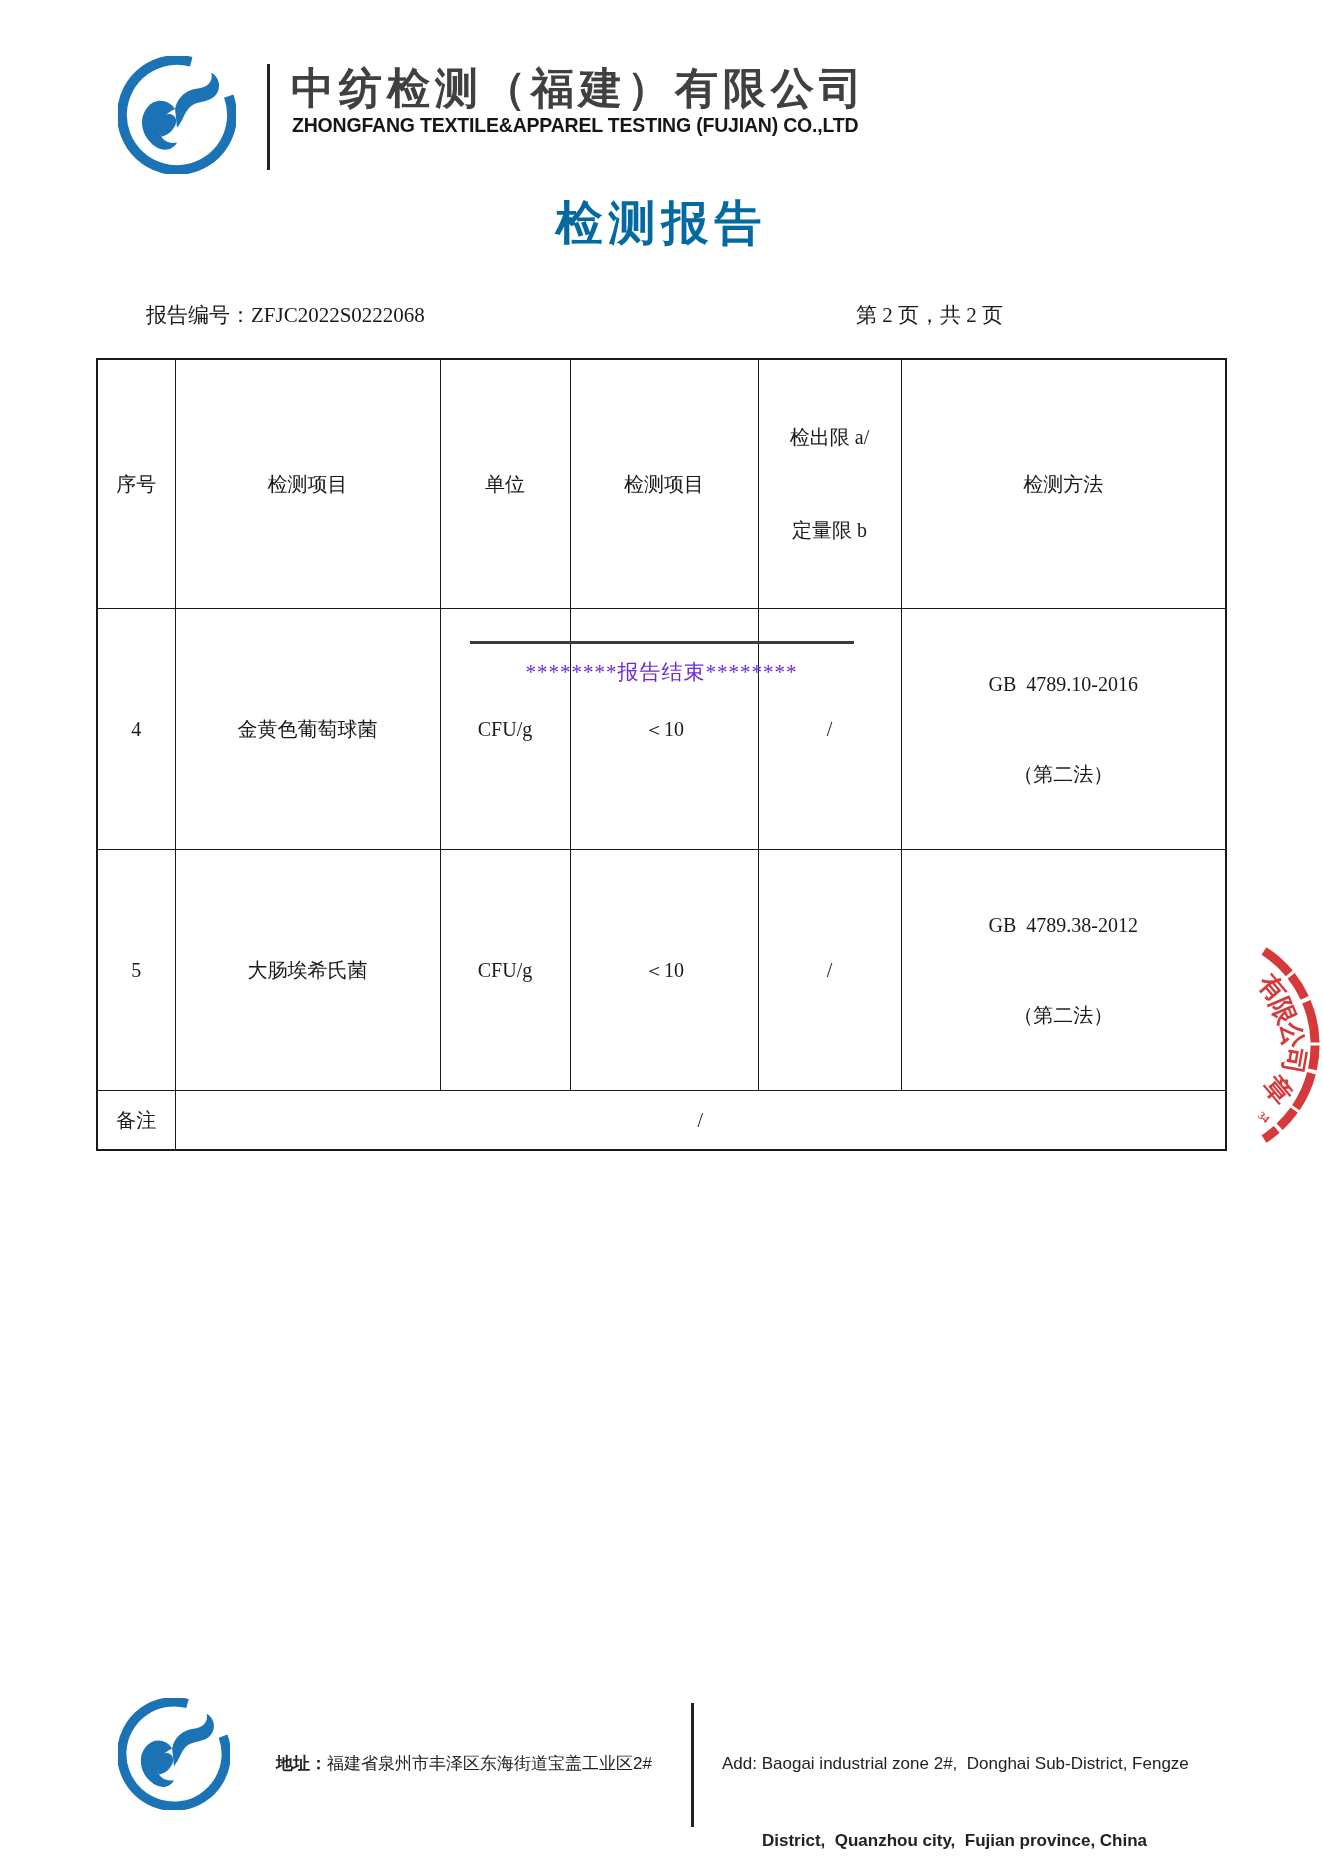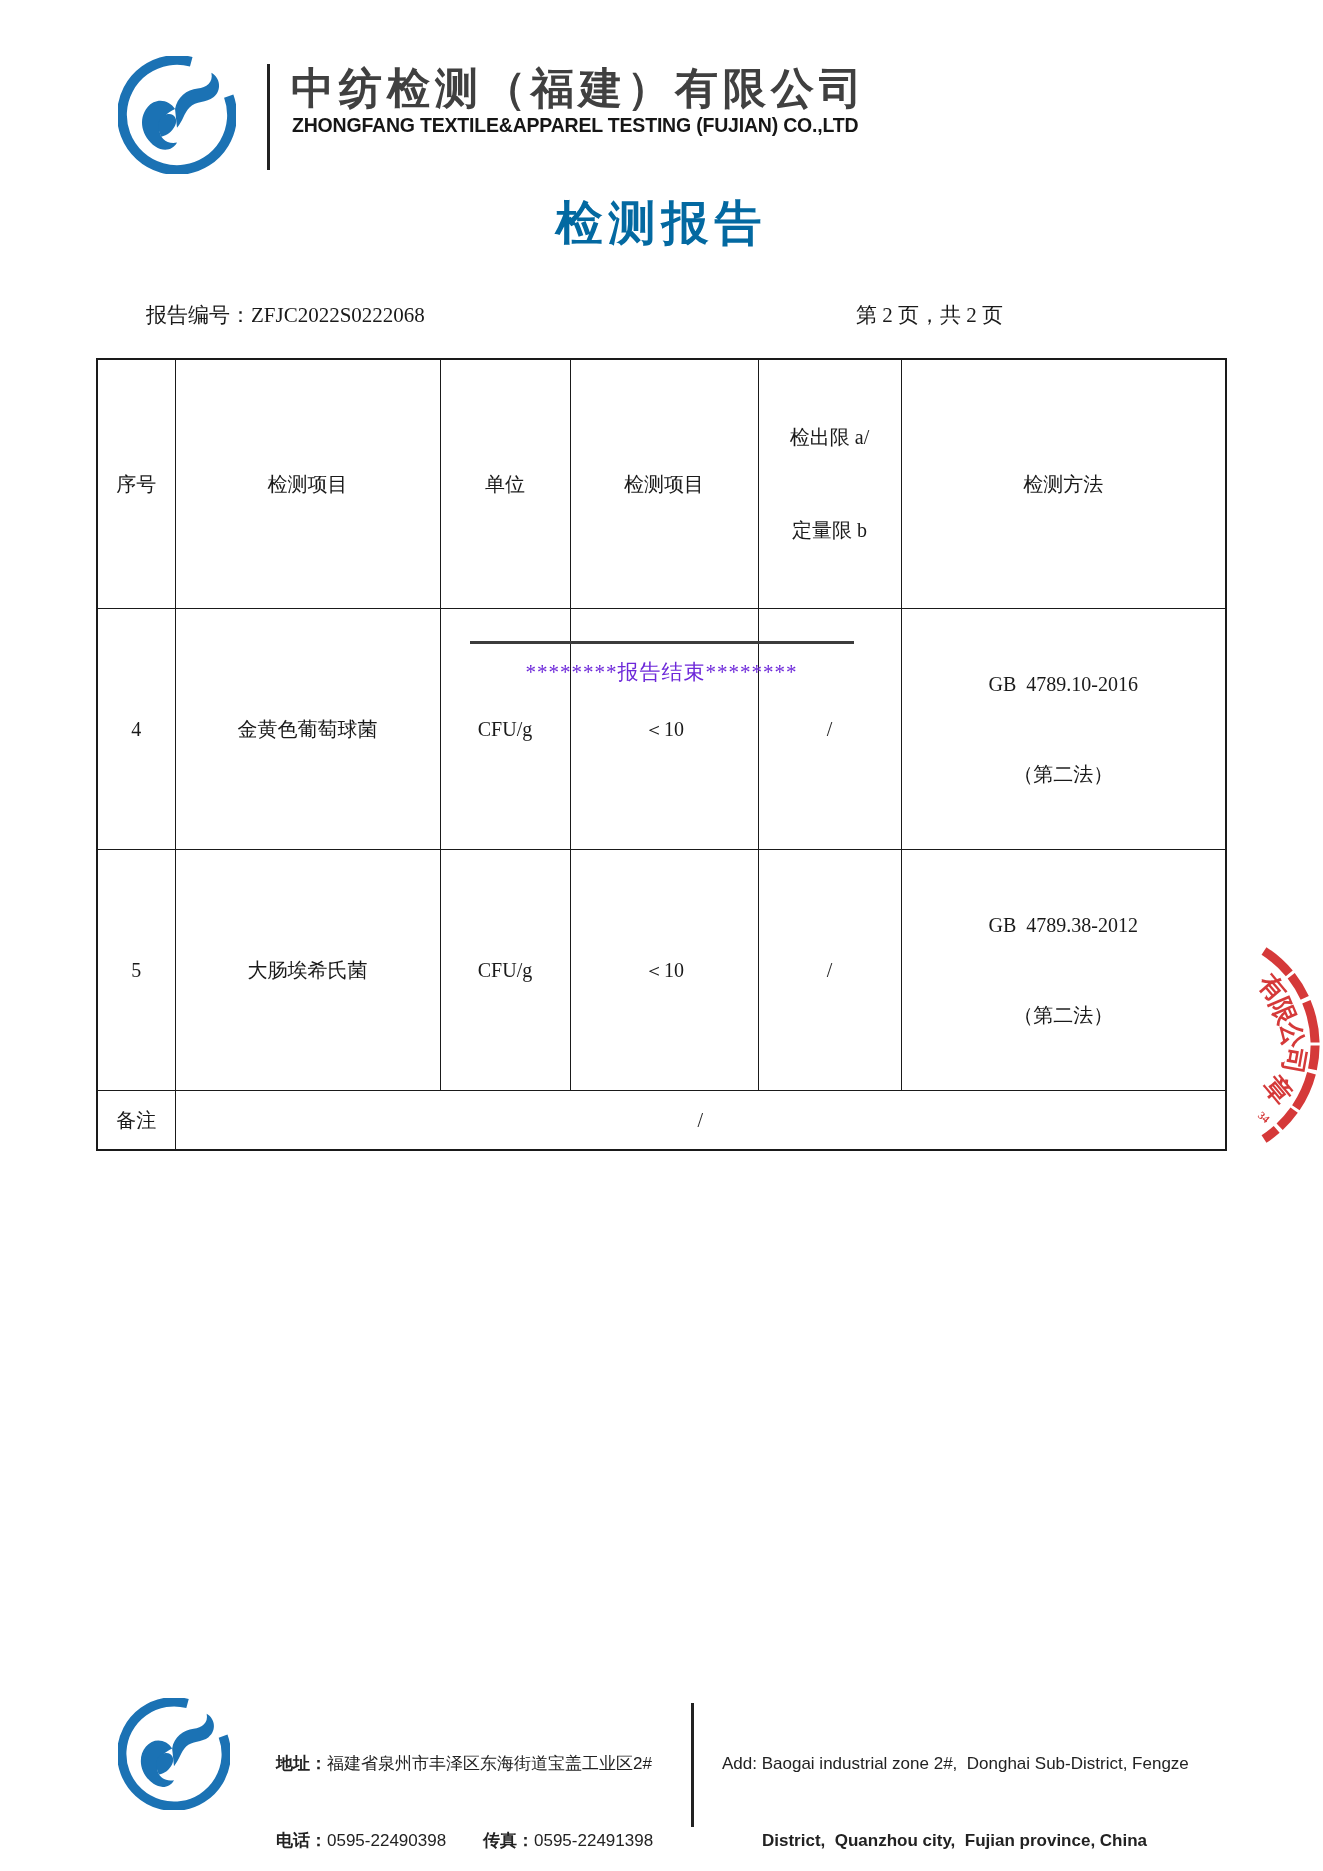--- a/index.html
+++ b/index.html
@@ -149,21 +149,20 @@
     <text x="176" y="187" font-size="11" fill="#d22b2b" text-anchor="middle" dominant-baseline="central" transform="rotate(40 176 187)">34</text>
   </svg>
 
   <svg class="logo logo-foot" viewBox="0 0 120 120">
     <use href="#zf-logo"></use>
   </svg>
   <div class="foot-divider"></div>
 
   <div class="fcol fcol-cn">
     <div><b>地址：</b><span>福建省泉州市丰泽区东海街道宝盖工业区2#</span></div>
-    <div><span class="blk w207"><b>电话：</b><span>0595-22490398</span></span><b>传真：</b><span>0595-22491398</span></div>
     
     
     
   </div>
 
   <div class="fcol fcol-en">
     <div>Add: Baogai industrial zone 2#,  Donghai Sub-District, Fengze</div>
     <div class="indent">District,  Quanzhou city,  Fujian province, China</div>
     
     

